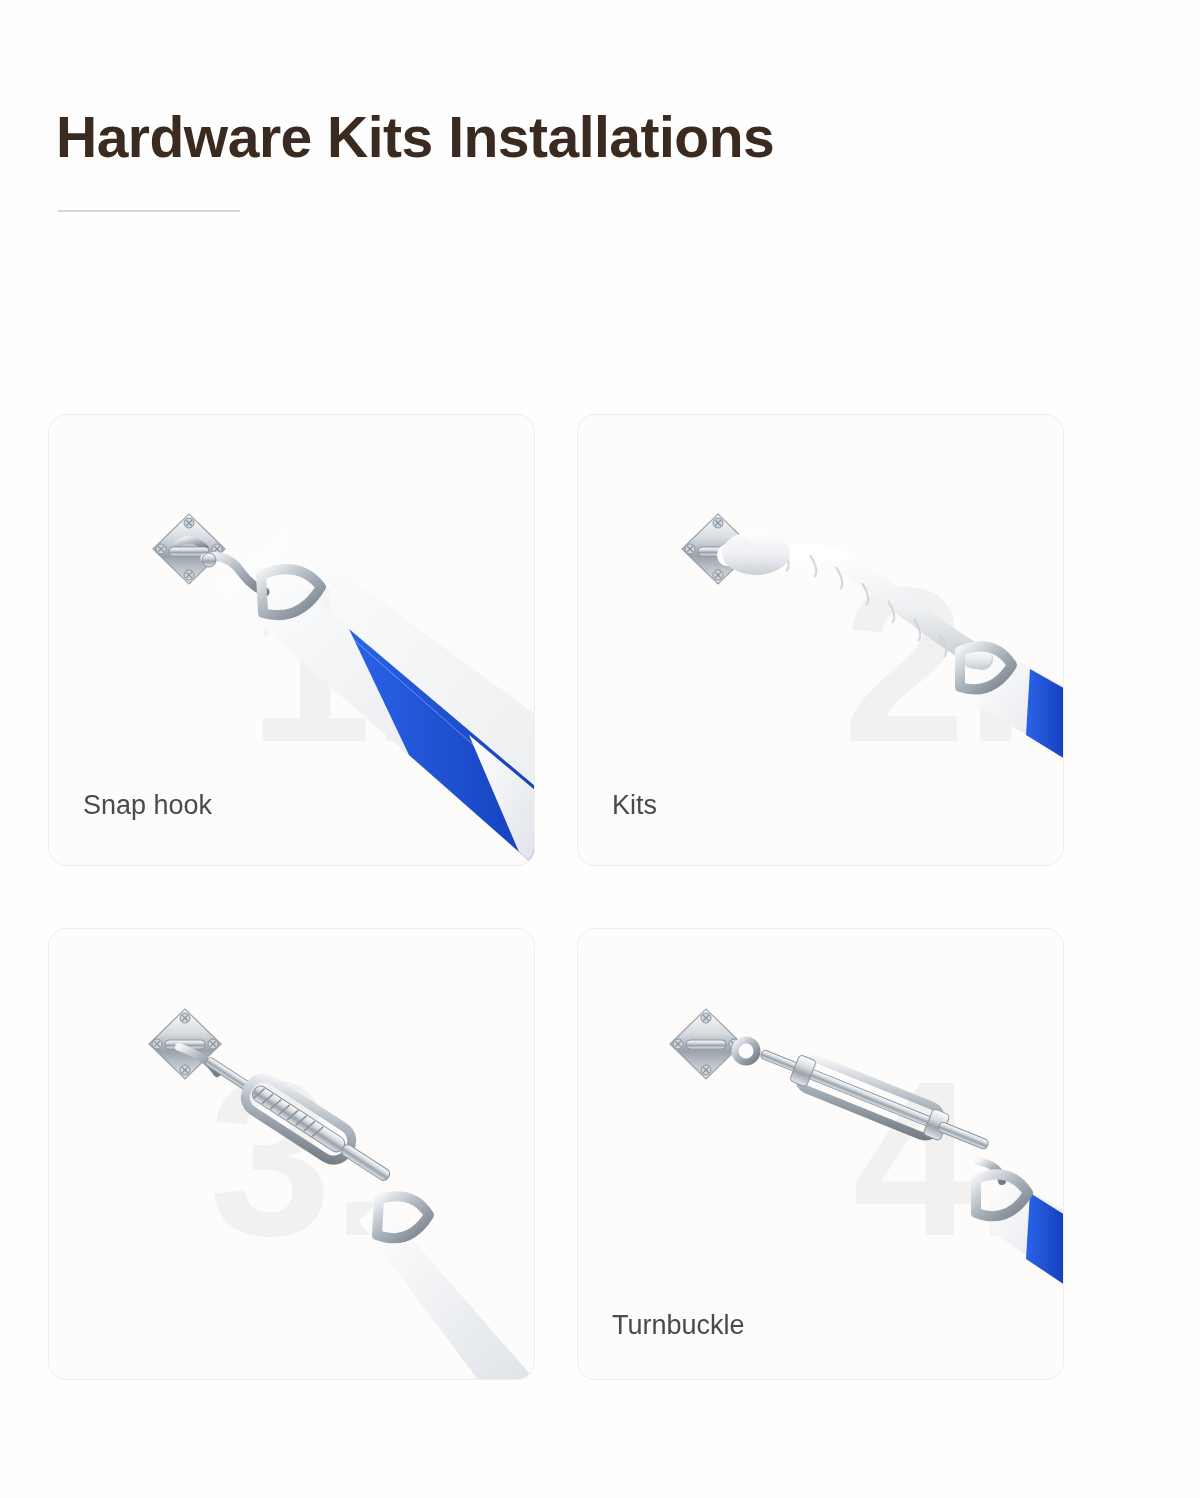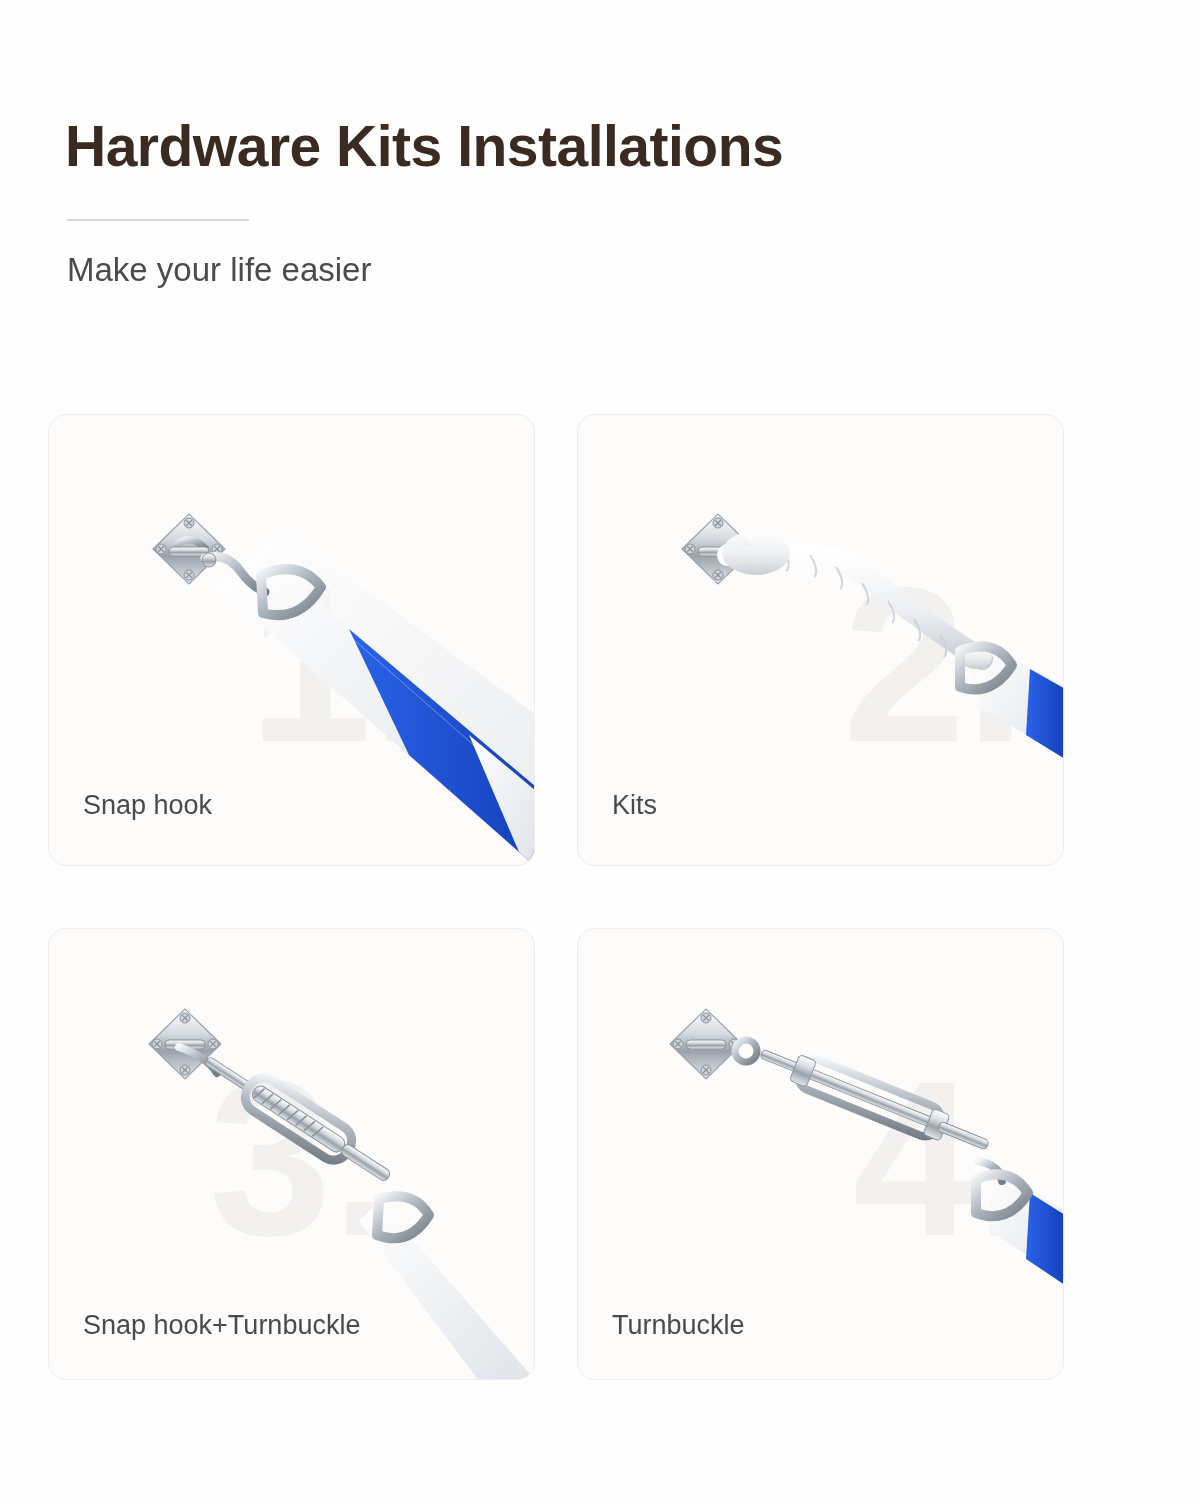--- a/index.html
+++ b/index.html
@@ -10,21 +10,21 @@
     height: 1498px;
     background: #ffffff;
     font-family: "Liberation Sans", sans-serif;
     overflow: hidden;
   }
   .page {
     position: relative;
     width: 1200px;
     height: 1498px;
     background: #fefefe;
-    padding: 13px;
+    padding: 4px;
   }
 
   
   .header {
     padding: 104px 0 0 52px;
   }
   .title {
     font-size: 57px;
     font-weight: bold;
     color: #3a2a20;
@@ -99,21 +99,20 @@
   svg { display: block; }
 </style>
 </head>
 <body>
 
 <div class="page">
 
   <div class="header">
     <h1 class="title">Hardware Kits Installations</h1>
     <div class="rule"></div>
-    <div class="subtitle">Make your life easier</div>
   </div>
 
   <div class="grid">
 
     <div class="card card1">
       <div class="ghost-num">1.</div>
       <div class="photo">
         <svg width="487" height="452" viewBox="0 0 487 452">
           <defs>
             <linearGradient id="metalA" x1="0" y1="0" x2="0" y2="1">
@@ -323,21 +322,20 @@
               <line x1="264" y1="139" x2="260" y2="153"></line>
               <line x1="274" y1="139" x2="270" y2="153"></line>
               <line x1="284" y1="139" x2="280" y2="153"></line>
             </g>
             <rect x="312" y="140" width="54" height="12" rx="5" fill="url(#metalA3)" stroke="#8b939c"></rect>
           </g>
 
           <path d="M330 270 q34 -10 50 16 q-20 32 -52 20 z" fill="none" stroke="url(#metalB3)" stroke-width="10" stroke-linejoin="round"></path>
         </svg>
       </div>
-      <div class="caption">Snap hook+Turnbuckle</div>
     </div>
 
     <div class="card card4">
       <div class="ghost-num">4.</div>
       <div class="photo">
         <svg width="487" height="452" viewBox="0 0 487 452">
           <defs>
             <linearGradient id="metalA4" x1="0" y1="0" x2="0" y2="1">
               <stop offset="0%" stop-color="#ffffff"></stop>
               <stop offset="35%" stop-color="#d6dbe0"></stop>

